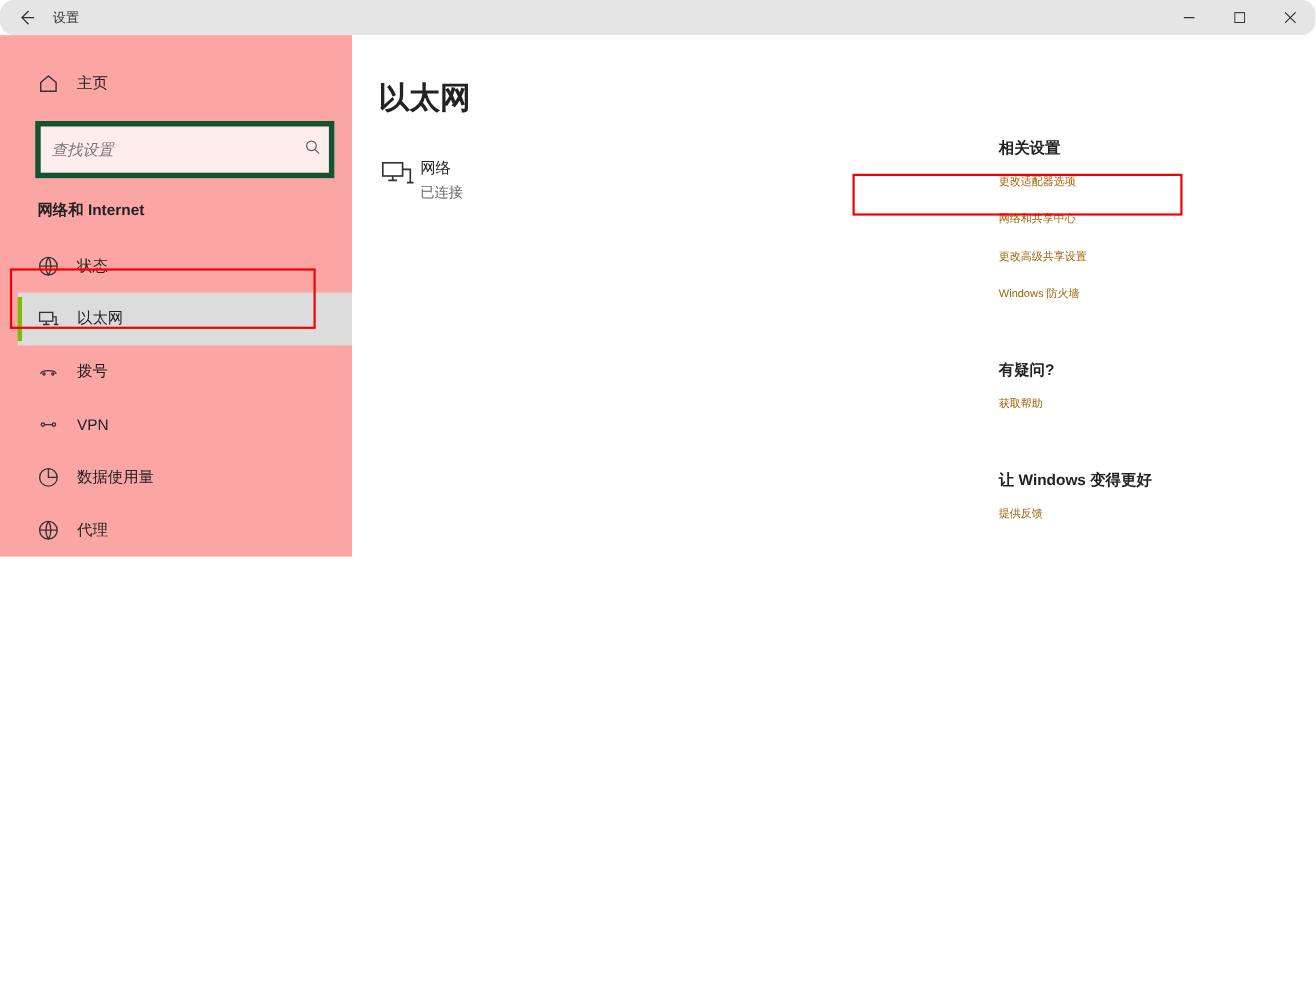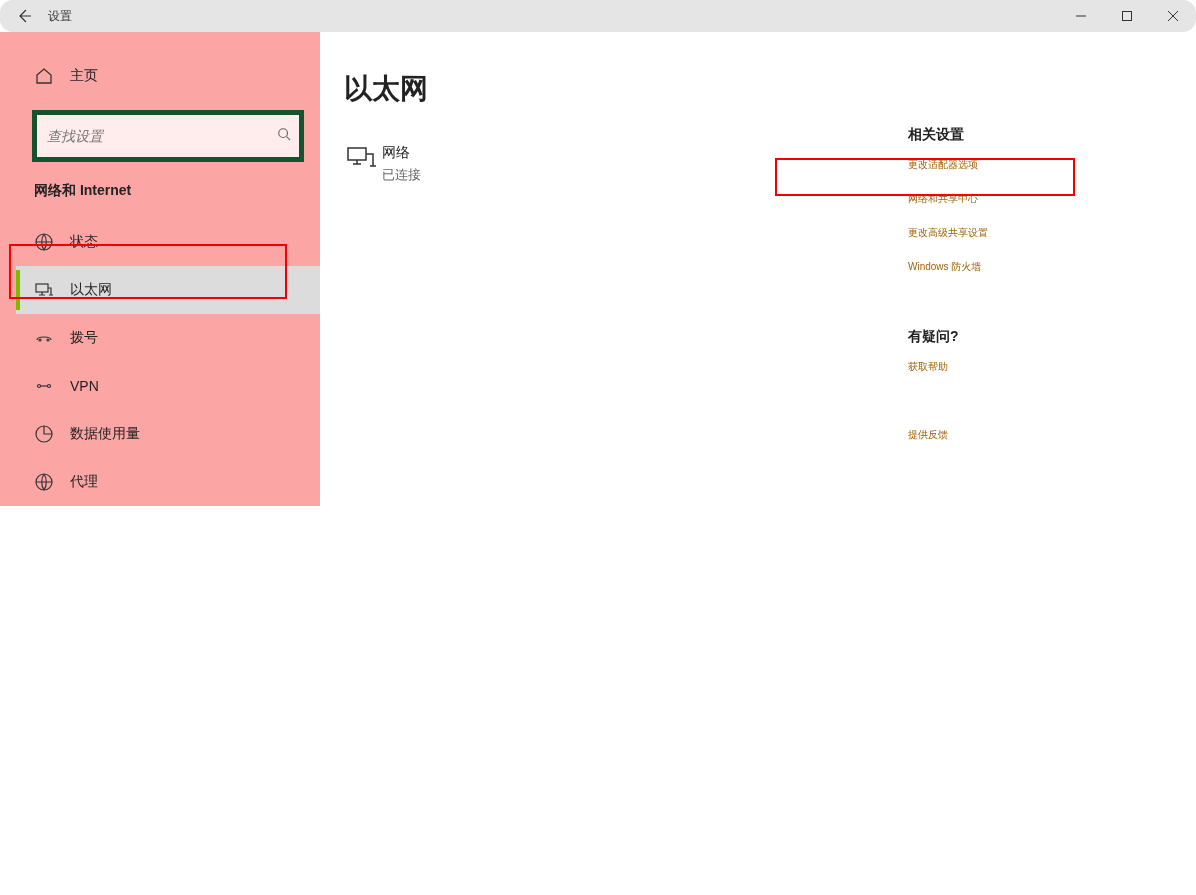--- a/index.html
+++ b/index.html
@@ -195,20 +195,21 @@
       <div class="sec-title">相关设置</div>
       <a class="link">更改适配器选项</a>
       <a class="link">网络和共享中心</a>
       <a class="link">更改高级共享设置</a>
       <a class="link last-of-group">Windows 防火墙</a>
 
       <div class="qa-block">
         <div class="sec-title">有疑问?</div>
         <a class="link last-of-group">获取帮助</a>
 
+        <div class="sec-title">让 Windows 变得更好</div>
         <a class="link">提供反馈</a>
       </div>
     </div>
   </div>
 </div>
 
 <div class="hl-red-1"></div>
 <div class="hl-red-2"></div>
 
 </div>

